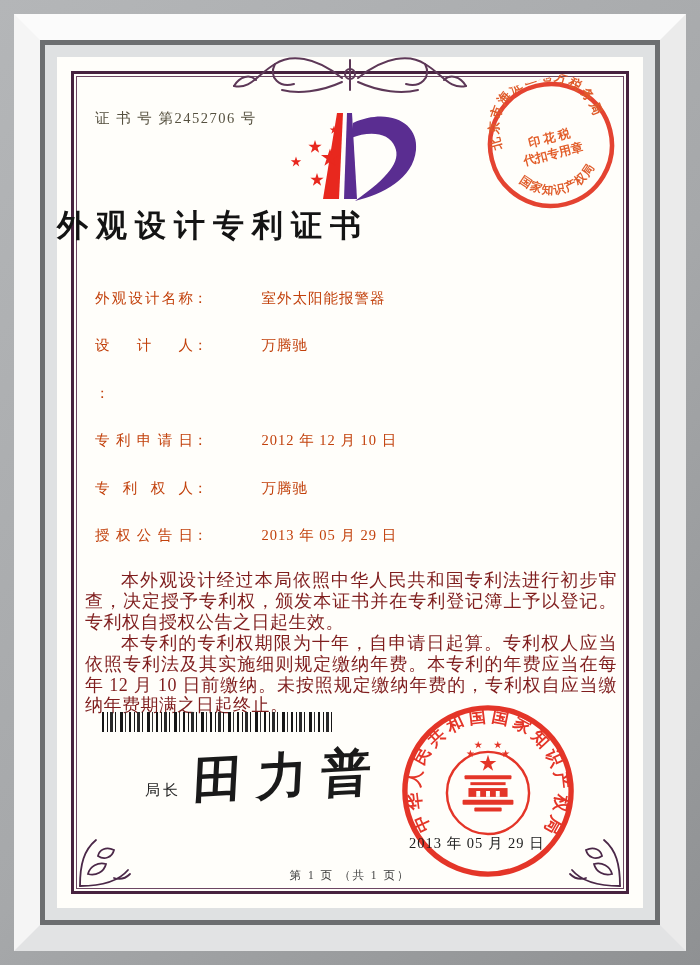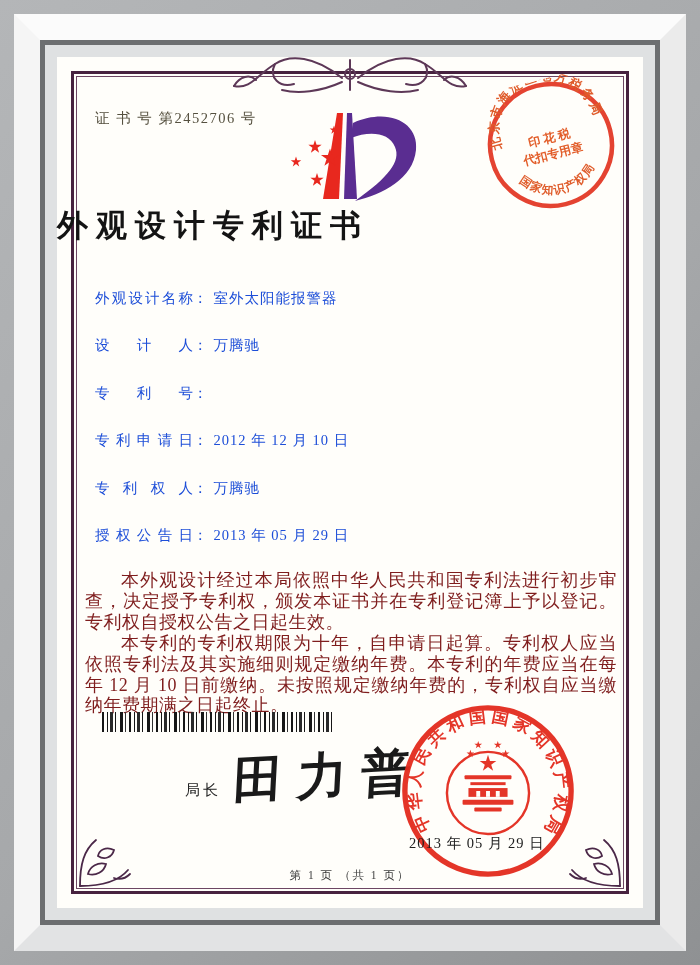--- a/index.html
+++ b/index.html
@@ -46,41 +46,41 @@
   .tax-stamp{
     position:absolute;left:428px;top:22px;width:132px;height:132px;
     transform:rotate(-14deg);opacity:.92;
   }
   .title{
     position:absolute;left:0;top:148px;width:100%;
     text-align:left;font-size:31px;font-weight:bold;color:#141414;
     letter-spacing:8px;
   }
   .fields{position:absolute;left:38px;top:232px;width:500px;}
-  .field-row{height:47.4px;display:flex;font-size:14.5px;color:#1d4ed8;}
+  .field-row{height:47.4px;display:flex;font-size:14.5px;color:#c2410c;}
   .field-label{display:inline-block;width:98px;text-align:justify;text-align-last:justify;}
   .field-colon{margin-right:6px;}
-  .field-value{letter-spacing:1px;}
+  .field-value{letter-spacing:1px;margin-left:48px;}
   .paragraphs{
     position:absolute;left:28px;top:513px;width:532px;
     font-size:18px;line-height:20.9px;color:#7f1d1d;
     text-align:justify;
   }
   .paragraphs p{margin:0;text-indent:2em;letter-spacing:0.5px;}
   .barcode{
     position:absolute;left:45px;top:655px;width:232px;height:20px;
     background:repeating-linear-gradient(90deg,
       #161616 0 2px, transparent 2px 5px,
       #161616 5px 6px, transparent 6px 8px,
       #2a2a2a 8px 11px, transparent 11px 13px,
       #161616 13px 14px, transparent 14px 18px,
       #161616 18px 21px, transparent 21px 23px,
       #333 23px 24px, transparent 24px 27px);
   }
-  .sig-row{position:absolute;left:88px;top:724px;margin-left:40px;}
+  .sig-row{position:absolute;left:88px;top:724px;}
   .sig-title{font-size:15px;letter-spacing:3px;color:#222;}
   .signature{
     position:absolute;left:48px;top:-40px;width:260px;
     font-size:50px;font-weight:bold;color:#1a1a1a;
     letter-spacing:14px;transform:rotate(-3deg) skewX(-6deg);
     white-space:nowrap;
   }
   .office-stamp{position:absolute;left:343px;top:646px;width:176px;height:176px;opacity:.95;}
   .stamp-date{
     position:absolute;left:352px;top:777px;width:230px;
@@ -185,21 +185,20 @@
           <span class="field-label">外观设计名称</span>
                 <span class="field-colon">：</span>
                 <span class="field-value">室外太阳能报警器</span>
         </div>
         <div class="field-row">
           <span class="field-label">设计人</span>
                 <span class="field-colon">：</span>
                 <span class="field-value">万腾驰</span>
         </div>
         <div class="field-row">
-          <span class="field-label">专利号</span>
                 <span class="field-colon">：</span>
         </div>
         <div class="field-row">
           <span class="field-label">专利申请日</span>
                 <span class="field-colon">：</span>
                 <span class="field-value">2012 年 12 月 10 日</span>
         </div>
         <div class="field-row">
           <span class="field-label">专利权人</span>
                 <span class="field-colon">：</span>

